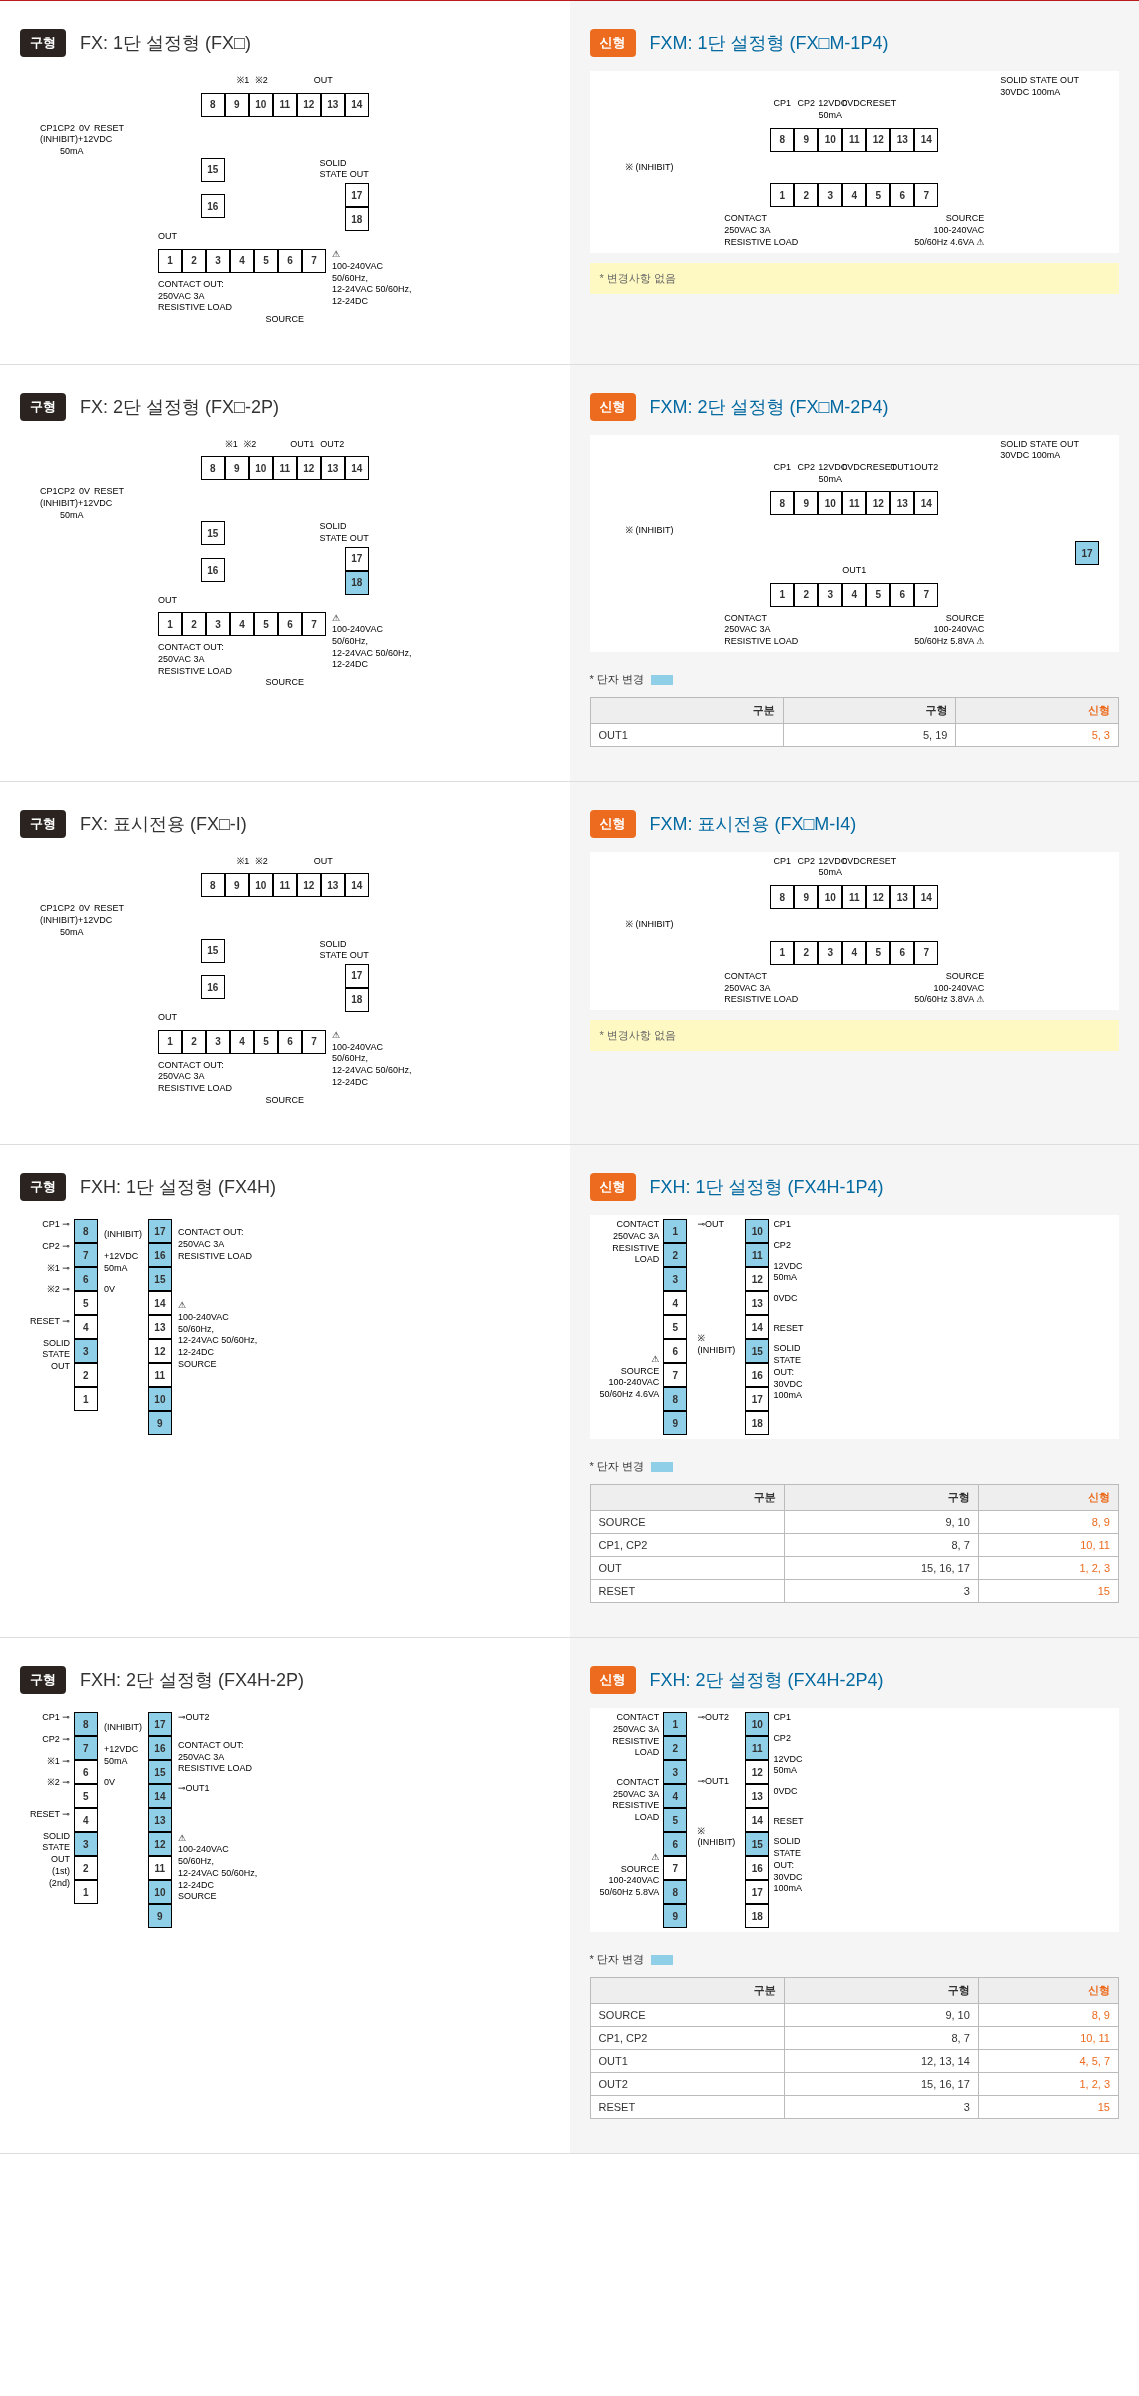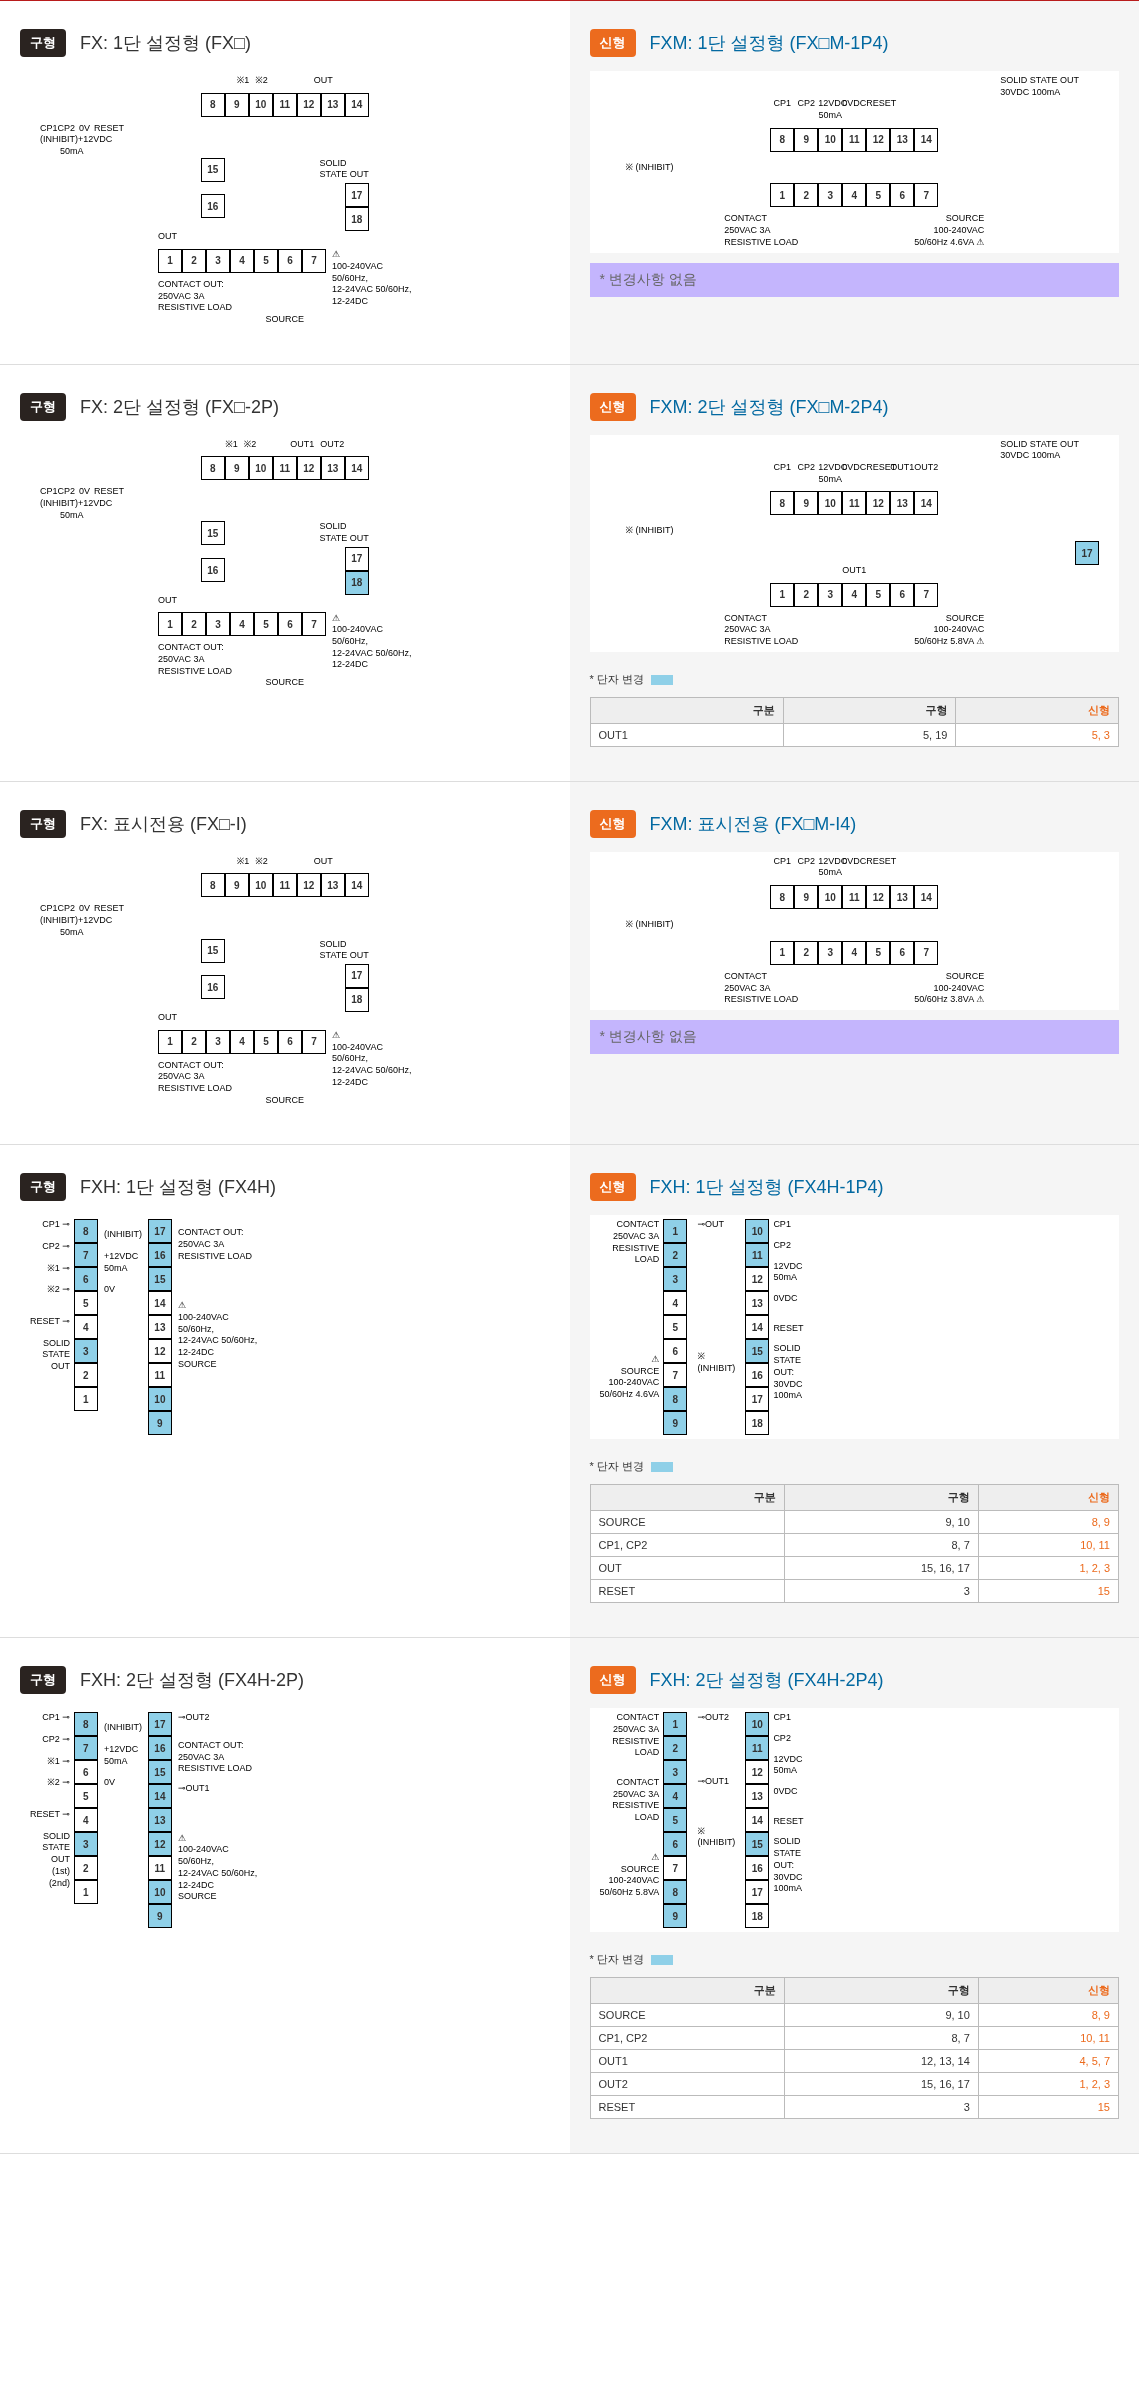--- a/index.html
+++ b/index.html
@@ -5,21 +5,21 @@
   body{margin:0;font-family:"Malgun Gothic",Arial,sans-serif;font-size:11px;color:#333;background:#fff}
   .grid{display:grid;grid-template-columns:1fr 1fr;border-top:1px solid #b91c1c}
   .cell{padding:28px 20px 34px;border-bottom:1px solid #ddd}
   .cell.r{background:#f5f5f5}
   .hdr{display:flex;align-items:center;gap:14px;margin-bottom:14px}
   .tag{color:#fff;font-weight:bold;padding:5px 10px;border-radius:4px;font-size:13px}
   .tag.old{background:#2a2320}
   .tag.new{background:#ec6b1e}
   .ttl{font-weight:normal;font-size:18px}
   .ttl.new{color:#0369a1}
-  .note{font-size:14px;color:#666;background:#c4b5fd;padding:8px 10px;margin-top:10px}
+  .note{font-size:11px;color:#666;background:#fef9c3;padding:8px 10px;margin-top:10px}
   .chg{margin-top:14px;font-size:11px}
   .chg .lbl{padding:6px 0}
   .swatch{display:inline-block;width:22px;height:10px;background:#8fd0e8;vertical-align:middle;margin-left:4px}
   table.ct{border-collapse:collapse;width:100%;margin-top:4px;font-size:11px}
   table.ct th,table.ct td{border:1px solid #bbb;padding:5px 8px;text-align:right;background:#fff}
   table.ct th{background:#eee}
   table.ct .n{color:#ec6b1e}
   .sv{display:grid;grid-template-columns:repeat(7,24px);gap:0;margin:6px 0}
   .sv span{border:1px solid #000;height:22px;display:flex;align-items:center;justify-content:center;font-weight:bold;font-size:10px;background:#fff}
   .col{display:grid;grid-template-columns:24px;gap:0}
@@ -432,21 +432,21 @@
             <span class="hl">1</span>
             <span class="hl">2</span>
             <span class="hl">3</span>
             <span class="">4</span>
             <span class="">5</span>
             <span class="">6</span>
             <span class="">7</span>
             <span class="hl">8</span>
             <span class="hl">9</span>
           </div>
-          <div class="dlab" style="margin:0 10px;display:flex;flex-direction:column;gap:20px">
+          <div class="dlab" style="margin:0 10px;display:flex;flex-direction:column;gap:2px">
     <span>⊸OUT</span>
 
     <span style="margin-top:100px">※<br>(INHIBIT)</span>
           </div>
           <div class="col">
             <span class="hl">10</span>
             <span class="hl">11</span>
             <span class="">12</span>
             <span class="">13</span>
             <span class="">14</span>

